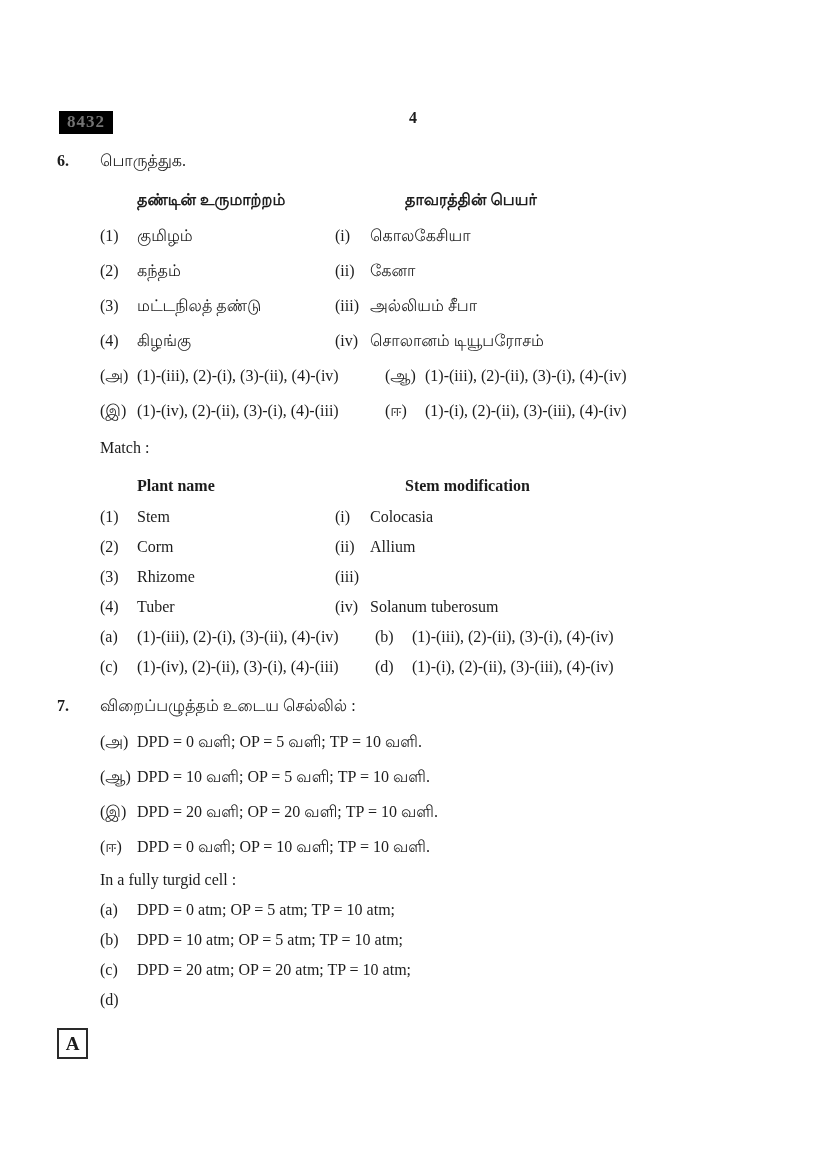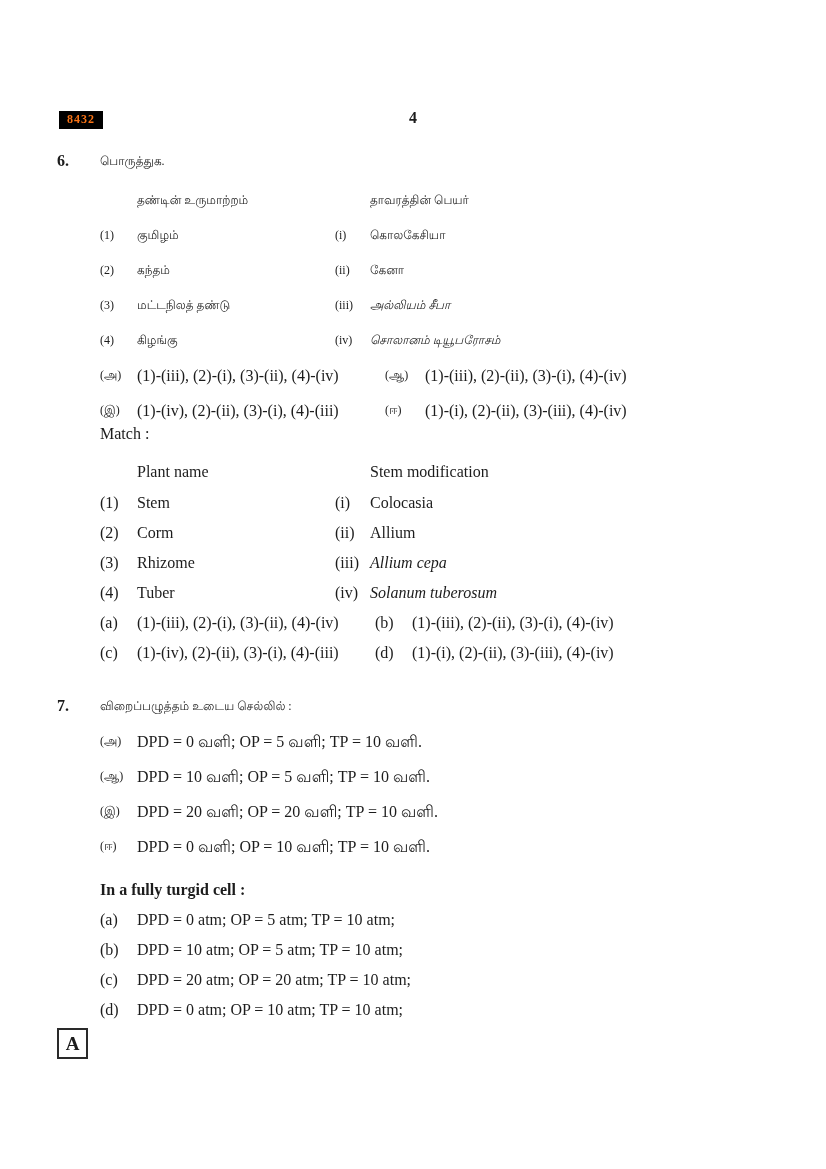--- a/index.html
+++ b/index.html
@@ -13,23 +13,23 @@
     color: #1c1c1c;
     font-size: 16px;
     overflow: hidden;
   }
 
   
   .code-badge {
     position: absolute;
     left: 59px; top: 111px;
     background: #000;
-    color: #f97316;
-    font-weight: bold;
-    font-size: 12px;
+    color: #737373;
+    font-weight: bold;
+    font-size: 17px;
     padding: 1px 8px 2px 8px;
     letter-spacing: 1px;
   }
   .page-number {
     position: absolute;
     left: 0; right: 0; top: 109px;
     text-align: center;
     font-weight: bold;
     font-size: 16px;
   }
@@ -39,62 +39,63 @@
   #q6 { top: 150px; }
   #q7 { top: 695px; }
 
   .q-head {
     display: grid;
     grid-template-columns: 43px 1fr;
     line-height: 22px;
     margin-bottom: 0;
   }
   .q-num { font-weight: bold; }
-  .tamil { font-family: "Liberation Serif", serif; font-size: 12px; }
+  .tamil { font-family: "Liberation Serif", serif; font-size: 16px; }
 
   
   .tbl-head {
     display: grid;
     grid-template-columns: 233px 1fr;
     padding-left: 80px;
-    font-weight: normal;
+    font-weight: bold;
     margin-top: 17px;
     line-height: 22px;
+    gap: 35px;
   }
   .match-row {
     display: grid;
     grid-template-columns: 37px 198px 35px 1fr;
     padding-left: 43px;
     line-height: 21px;
   }
   .ta-rows .match-row { margin-top: 14px; }
   .en-rows .match-row { margin-top: 9px; }
-  .ital { font-style: italic; }
+  .ital { }
 
   
   .opt-grid-row {
     display: grid;
     padding-left: 43px;
     line-height: 21px;
   }
   .opt-grid-row.ta { grid-template-columns: 37px 248px 40px 1fr; margin-top: 14px; }
   .opt-grid-row.en { grid-template-columns: 37px 238px 37px 1fr; margin-top: 9px; }
 
-  .match-label { padding-left: 43px; margin-top: 2px; line-height: 21px; }
+  .match-label { padding-left: 43px; margin-top: 16px; line-height: 21px; }
 
   
   .opt-row {
     display: grid;
     grid-template-columns: 37px 1fr;
     padding-left: 43px;
     line-height: 21px;
   }
   #q7 .opt-row.ta { margin-top: 14px; }
   #q7 .opt-row.en { margin-top: 9px; }
-  .sub-prompt { padding-left: 43px; margin-top: 22px; line-height: 21px; font-weight: bold; }
+  .sub-prompt { padding-left: 43px; margin-top: 12px; line-height: 21px; }
 
   
   .footer-letter {
     position: absolute;
     left: 57px; top: 1028px;
     width: 31px; height: 31px;
     border: 2px solid #2a2a2a;
     display: flex;
     align-items: center;
     justify-content: center;
@@ -177,21 +178,20 @@
       <div class="match-row">
         <span>(2)</span>
         <span>Corm</span>
         <span>(ii)</span>
         <span>Allium</span>
       </div>
       <div class="match-row">
         <span>(3)</span>
         <span>Rhizome</span>
         <span>(iii)</span>
-        <span class="ital">Allium cepa</span>
       </div>
       <div class="match-row">
         <span>(4)</span>
         <span>Tuber</span>
         <span>(iv)</span>
         <span class="ital">Solanum tuberosum</span>
       </div>
     </div>
 
     <div class="opt-grid-row en">
@@ -242,21 +242,20 @@
     <div class="opt-row en">
       <span>(b)</span>
       <span>DPD = 10 atm; OP = 5 atm; TP = 10 atm;</span>
     </div>
     <div class="opt-row en">
       <span>(c)</span>
       <span>DPD = 20 atm; OP = 20 atm; TP = 10 atm;</span>
     </div>
     <div class="opt-row en">
       <span>(d)</span>
-      <span>DPD = 0 atm; OP = 10 atm; TP = 10 atm;</span>
     </div>
 
   </div>
 
   <div class="footer-letter">
     <span>A</span>
   </div>
 
 </div>
 

